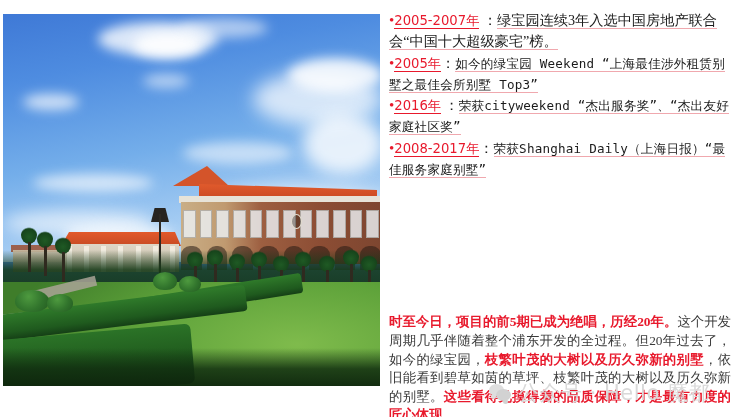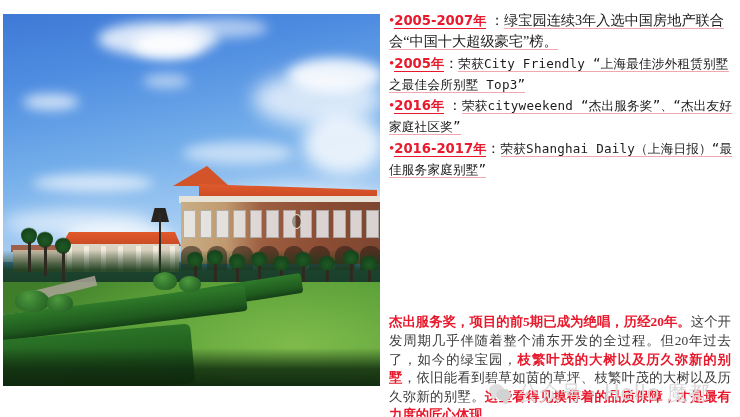--- a/index.html
+++ b/index.html
@@ -277,21 +277,21 @@
   .bullets li .dot {
     color: #e8192c;
     font-size: 15px;
     line-height: 21.3px;
     margin-right: 0px;
   }
   .yr {
     color: #e8192c;
     font-family: "DejaVu Sans", "Liberation Sans", sans-serif;
     font-size: 13.2px;
-    font-weight: 700;
+    font-weight: 400;
     border-bottom: 1.2px solid #e8192c;
   }
   .bd {
     color: #1b1b1b;
     border-bottom: 1.1px solid #f0a8ae;
   }
   .bd-en {
     font-family: "DejaVu Sans Mono", "Liberation Mono", monospace;
     font-size: 12.6px;
     letter-spacing: .2px;
@@ -497,27 +497,27 @@
       <div class="shrub" style="left:150px; top:258px; width:24px; height:18px;"></div>
       <div class="shrub" style="left:176px; top:262px; width:22px; height:16px;"></div>
 
       <div class="darkband"></div>
     </div>
   </div>
 
   <div class="text-col">
     <ul class="bullets" id="bullets">
         <li><span class="dot">•</span><span class="yr">2005-2007年</span><span> ：</span><span class="bd">绿宝园连续3年入选中国房地产联合会“中国十大超级豪宅”榜。</span></li>
-        <li><span class="dot">•</span><span class="yr">2005年</span><span>：</span><span class="bd bd-en">荣获City Friendly “上海最佳涉外租赁别墅之最佳会所别墅 Top3”</span></li>
+        <li><span class="dot">•</span><span class="yr">2005年</span><span>：</span><span class="bd bd-en">如今的绿宝园 Weekend “上海最佳涉外租赁别墅之最佳会所别墅 Top3”</span></li>
         <li><span class="dot">•</span><span class="yr">2016年</span><span> ：</span><span class="bd bd-en">荣获cityweekend “杰出服务奖”、“杰出友好家庭社区奖”</span></li>
-        <li><span class="dot">•</span><span class="yr">2016-2017年</span><span>：</span><span class="bd bd-en">荣获Shanghai Daily（上海日报）“最佳服务家庭别墅”</span></li>
+        <li><span class="dot">•</span><span class="yr">2008-2017年</span><span>：</span><span class="bd bd-en">荣获Shanghai Daily（上海日报）“最佳服务家庭别墅”</span></li>
       </ul>
   </div>
 
-  <p class="para" id="para"><span class="hl">杰出服务奖，项目的前5期已成为绝唱，历经20年。</span><span>这个开发周期几乎伴随着整个浦东开发的全过程。但20年过去了，如今的绿宝园，</span><span class="hl">枝繁叶茂的大树以及历久弥新的别墅</span><span>，依旧能看到碧草如茵的草坪、枝繁叶茂的大树以及历久弥新的别墅。</span><span class="hl">这些看得见摸得着的品质保障，才是最有力度的匠心体现。</span></p>
+  <p class="para" id="para"><span class="hl">时至今日，项目的前5期已成为绝唱，历经20年。</span><span>这个开发周期几乎伴随着整个浦东开发的全过程。但20年过去了，如今的绿宝园，</span><span class="hl">枝繁叶茂的大树以及历久弥新的别墅</span><span>，依旧能看到碧草如茵的草坪、枝繁叶茂的大树以及历久弥新的别墅。</span><span class="hl">这些看得见摸得着的品质保障，才是最有力度的匠心体现。</span></p>
 
   <div class="watermark">
     <span class="wm-icon">
       <span class="b1"></span>
         <span class="b2"></span>
     </span>
     <span class="wm-text">公众号 · Hello 魔都</span>
   </div>
 
 </div>

